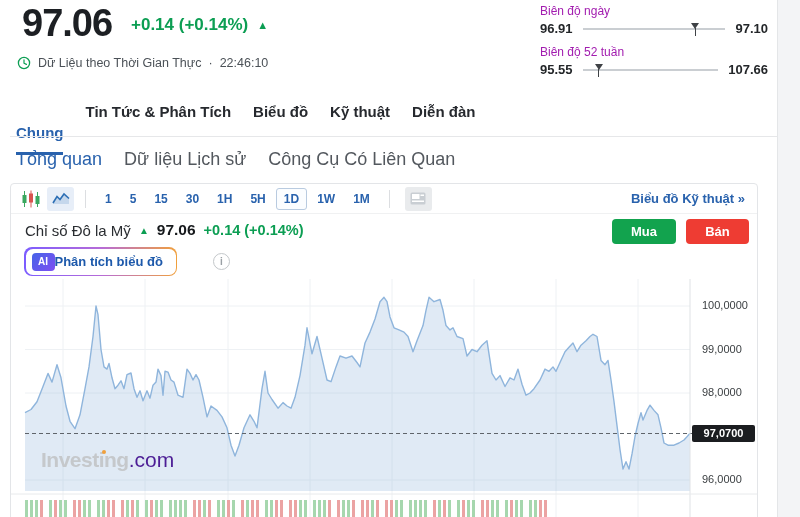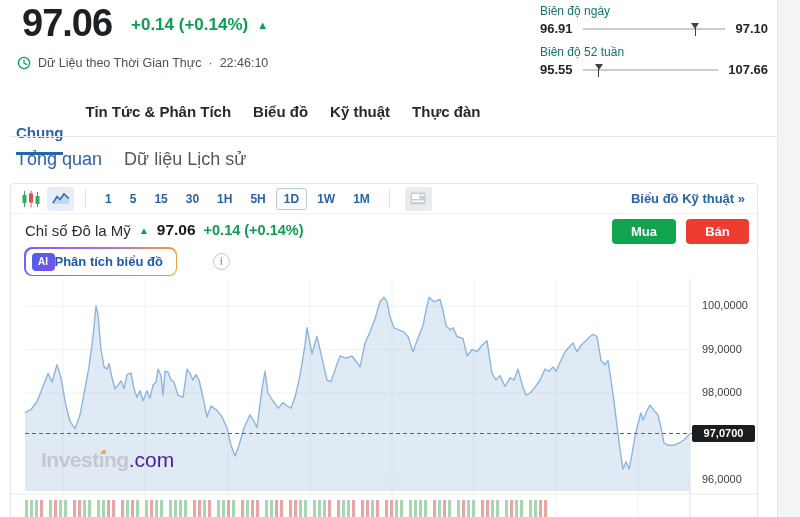--- a/index.html
+++ b/index.html
@@ -7,21 +7,21 @@
   body { font-family:"Liberation Sans","DejaVu Sans",sans-serif; }
   .page { position:relative; width:800px; height:517px; background:#fff; overflow:hidden; }
 
   
   .big-price { position:absolute; left:22px; top:2px; font-size:38px; font-weight:700; letter-spacing:-1px; color:#1c1f23; }
   .price-change { position:absolute; left:131px; top:15px; display:flex; align-items:center; gap:9px; font-size:17px; font-weight:700; color:#0c9e53; }
   .price-change .tri { font-size:11px; }
   .realtime-row { position:absolute; left:17px; top:56px; display:flex; align-items:center; gap:7px; font-size:12.5px; color:#4b5157; }
 
   .ranges { position:absolute; left:540px; top:4px; width:228px; }
-  .range-label { font-size:12px; color:#0f766e; margin-bottom:3px; }
+  .range-label { font-size:12px; color:#a21caf; margin-bottom:3px; }
   .range-row { display:flex; align-items:center; margin-bottom:9px; }
   .range-low,.range-high { font-size:13px; font-weight:700; color:#232629; }
   .range-track { flex:1; height:2px; background:#caced2; margin:0 10px; position:relative; }
   .range-marker { position:absolute; top:-5px; transform:translateX(-50%); width:0; height:0;
     border-left:4px solid transparent; border-right:4px solid transparent; border-top:6px solid #3f4246; }
   .range-marker::after { content:""; position:absolute; left:-0.5px; top:-1px; width:1px; height:8px; background:#3f4246; }
 
   
   .tabs-row { position:absolute; left:16px; top:103px; display:flex; gap:22px; }
   .tab { font-size:15px; font-weight:700; color:#26292e; padding-bottom:14px; cursor:pointer; }
@@ -106,26 +106,27 @@
         </span>
         <span class="range-high">107.66</span>
       </div>
     </div>
 
   <div class="tabs-row" id="tabs-row">
       <span class="tab active">Chung</span>
       <span class="tab">Tin Tức &amp; Phân Tích</span>
       <span class="tab">Biểu đồ</span>
       <span class="tab">Kỹ thuật</span>
-      <span class="tab">Thực đàn</span>
+      <span class="tab">Diễn đàn</span>
     </div>
   <div class="tabs-border"></div>
   <div class="subnav-row" id="subnav-row">
       <span class="subtab active">Tổng quan</span>
       <span class="subtab">Dữ liệu Lịch sử</span>
+      <span class="subtab">Công Cụ Có Liên Quan</span>
     </div>
 
   <div class="card">
     <div class="toolbar">
       <span class="icon-btn">
         <svg width="20" height="18" viewBox="0 0 20 18">
           <line x1="3.5" y1="1" x2="3.5" y2="17" stroke="#3aa85f" stroke-width="1"></line>
           <rect x="1.5" y="5" width="4" height="8" fill="#3aa85f"></rect>
           <line x1="10" y1="0.5" x2="10" y2="17.5" stroke="#d9534f" stroke-width="1"></line>
           <rect x="8" y="3.5" width="4" height="9" fill="#d9534f"></rect>

